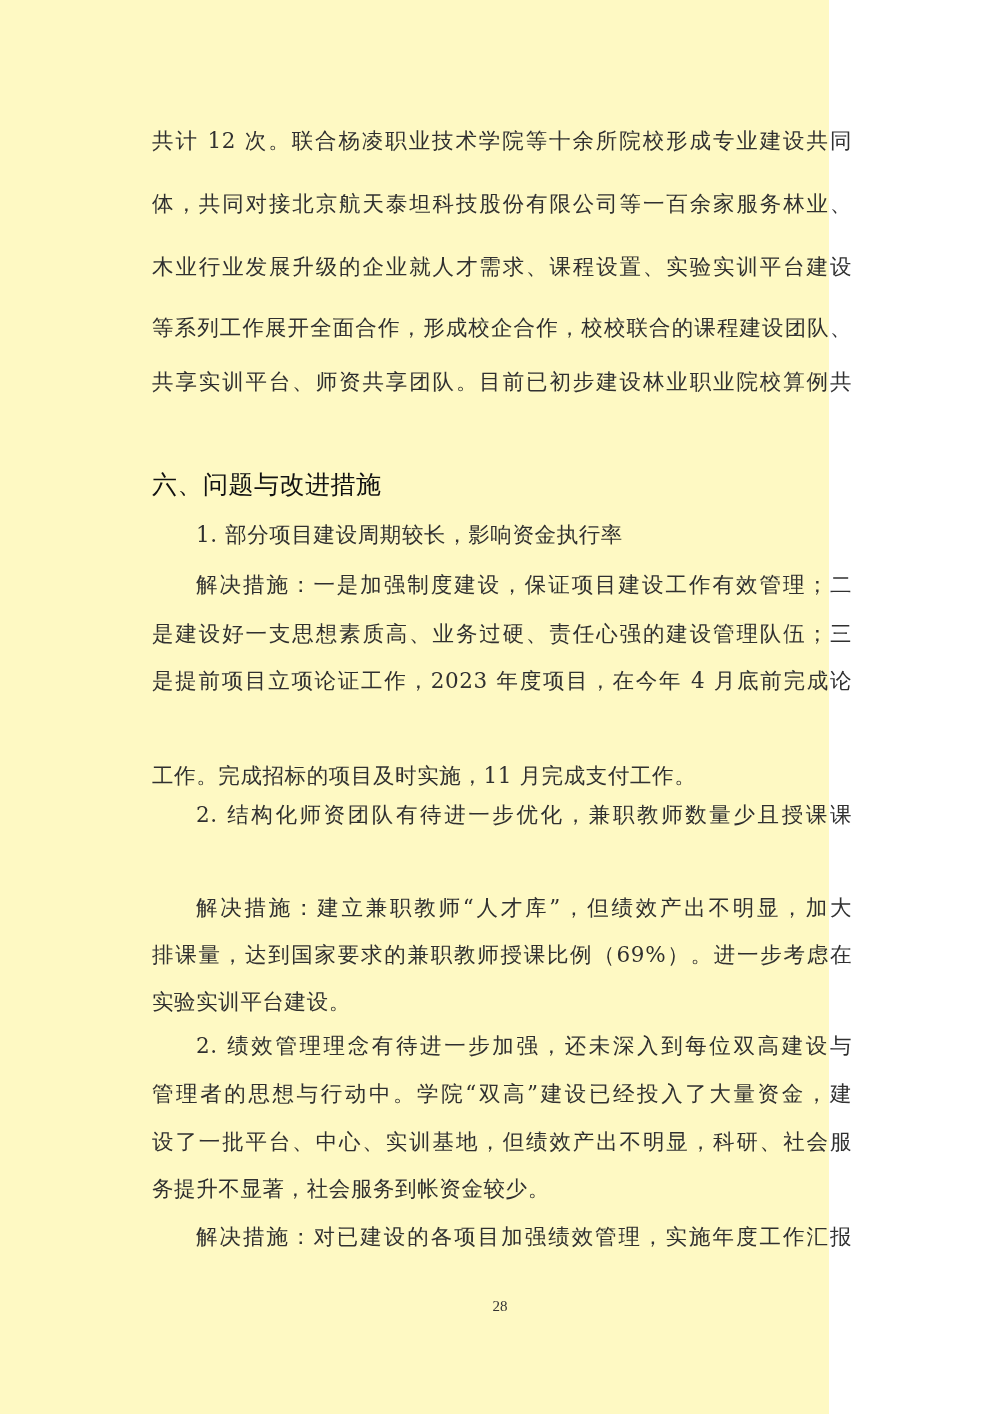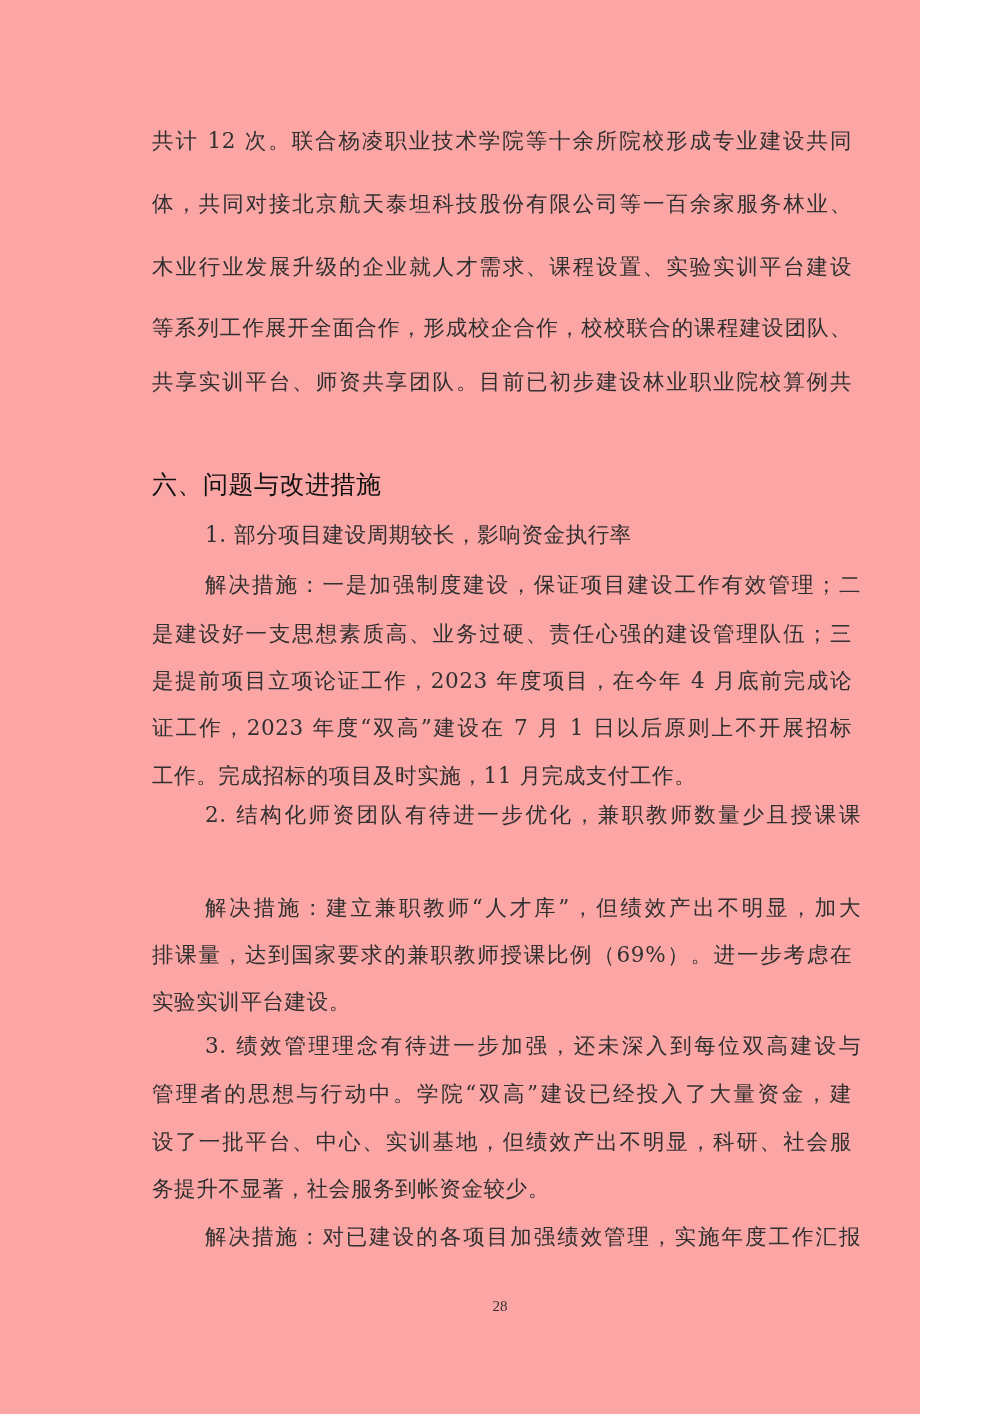--- a/index.html
+++ b/index.html
@@ -11,39 +11,39 @@
       width: 1000px;
       height: 1414px;
       position: relative;
       overflow: hidden;
       font-family: "DejaVu Serif", "Liberation Serif", serif;
       color: #2a2a2a;
     }
     .page {
       position: absolute;
       left: 0; top: 0;
-      width: 920px;
+      width: 829px;
       height: 1414px;
-      background: #fca5a5;
+      background: #fef9c3;
     }
     .line {
       position: absolute;
       left: 152px;
       width: 700px;
       font-size: 21.5px;
       line-height: 30px;
       white-space: nowrap;
       letter-spacing: 0.6px;
       color: #303030;
     }
     .line.justify {
       text-align-last: justify;
       text-align: justify;
     }
-    .line.indent { left: 205px; width: 656px; }
+    .line.indent { left: 196px; width: 656px; }
     .heading {
       position: absolute;
       left: 152px;
       top: 468px;
       font-family: "DejaVu Sans", "Liberation Sans", sans-serif;
       font-size: 25px;
       line-height: 34px;
       color: #111111;
       letter-spacing: 0.5px;
     }
@@ -70,28 +70,27 @@
   <div class="line justify" style="top:367px">共享实训平台、师资共享团队。目前已初步建设林业职业院校算例共</div>
 
   <div class="line justify" style="top:369px"></div>
 
   <div class="heading">六、问题与改进措施</div>
 
   <div class="line indent" style="top:520px">1. 部分项目建设周期较长，影响资金执行率</div>
   <div class="line indent justify" style="top:570px">解决措施：一是加强制度建设，保证项目建设工作有效管理；二</div>
   <div class="line justify" style="top:619px">是建设好一支思想素质高、业务过硬、责任心强的建设管理队伍；三</div>
   <div class="line justify" style="top:666px">是提前项目立项论证工作，2023 年度项目，在今年 4 月底前完成论</div>
-  <div class="line justify" style="top:713px">证工作，2023 年度“双高”建设在 7 月 1 日以后原则上不开展招标</div>
   <div class="line" style="top:761px">工作。完成招标的项目及时实施，11 月完成支付工作。</div>
 
   <div class="line indent justify" style="top:800px">2. 结构化师资团队有待进一步优化，兼职教师数量少且授课课</div>
   <div class="line indent justify" style="top:893px">解决措施：建立兼职教师“人才库”，但绩效产出不明显，加大</div>
   <div class="line justify" style="top:940px">排课量，达到国家要求的兼职教师授课比例（69%）。进一步考虑在</div>
   <div class="line" style="top:987px">实验实训平台建设。</div>
 
-  <div class="line indent justify" style="top:1031px">3. 绩效管理理念有待进一步加强，还未深入到每位双高建设与</div>
+  <div class="line indent justify" style="top:1031px">2. 绩效管理理念有待进一步加强，还未深入到每位双高建设与</div>
   <div class="line justify" style="top:1079px">管理者的思想与行动中。学院“双高”建设已经投入了大量资金，建</div>
   <div class="line justify" style="top:1127px">设了一批平台、中心、实训基地，但绩效产出不明显，科研、社会服</div>
   <div class="line" style="top:1174px">务提升不显著，社会服务到帐资金较少。</div>
   <div class="line indent justify" style="top:1222px">解决措施：对已建设的各项目加强绩效管理，实施年度工作汇报</div>
 
   <div class="page-number">28</div>
 </div>
 
 </body></html>

